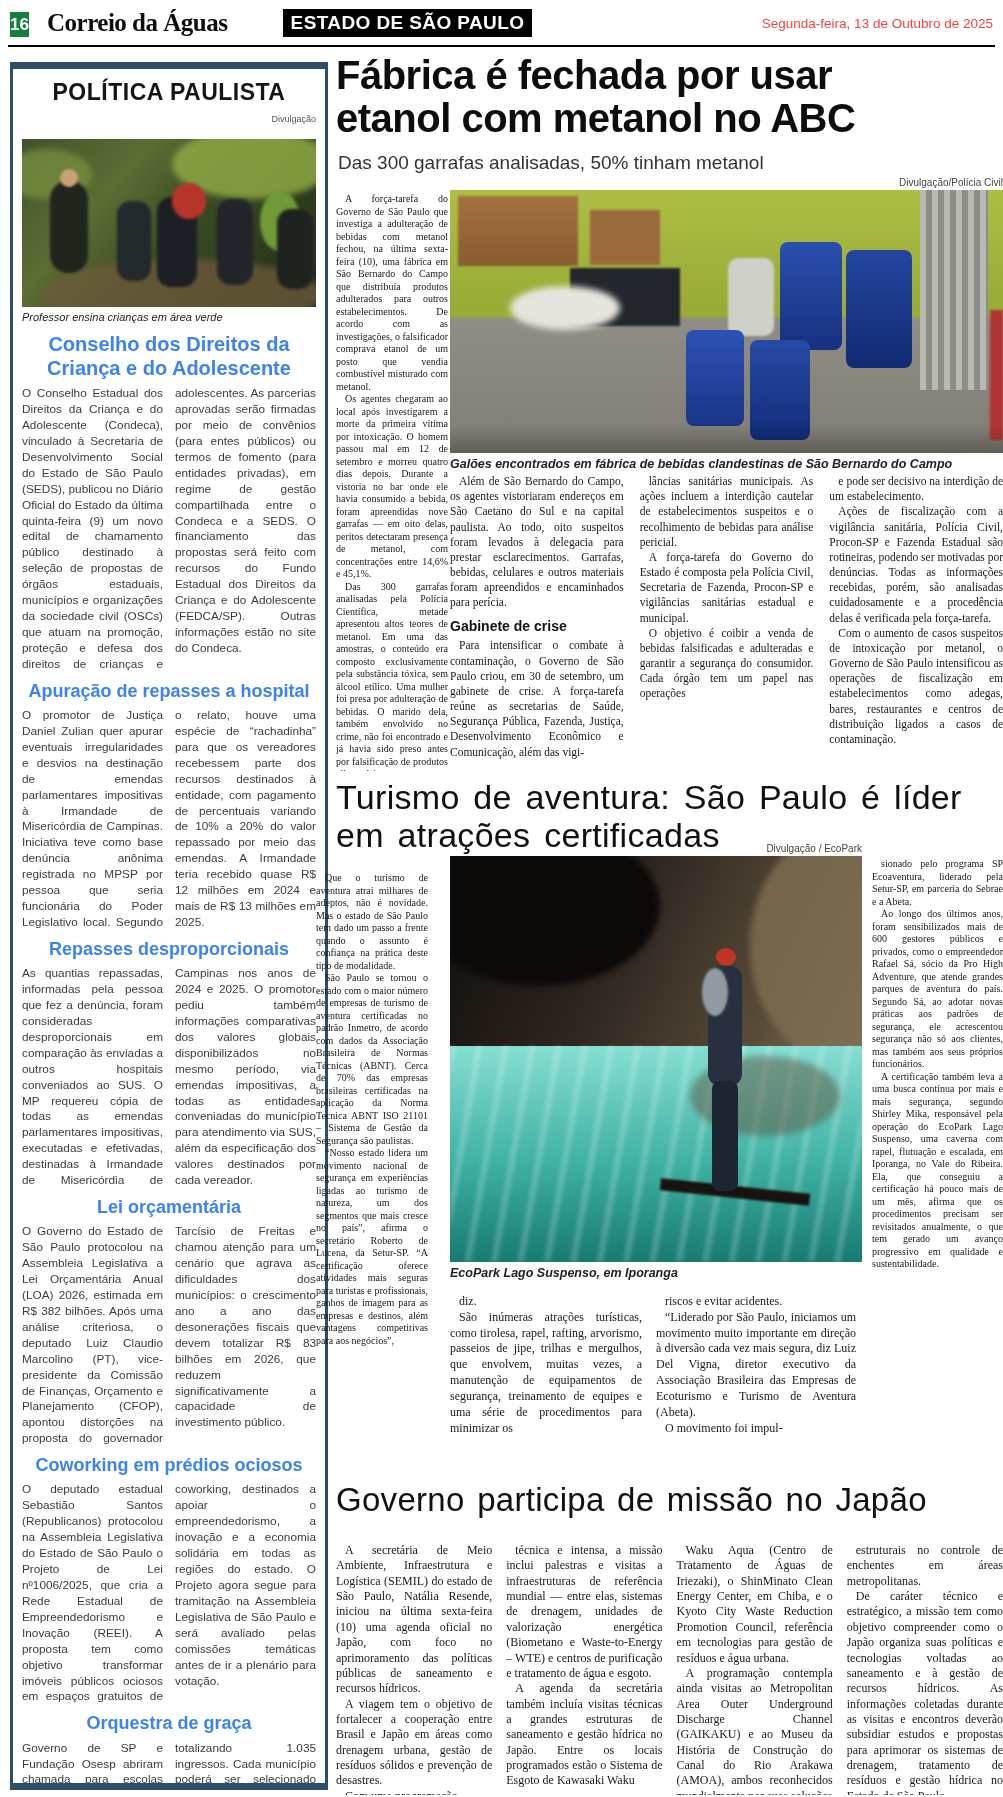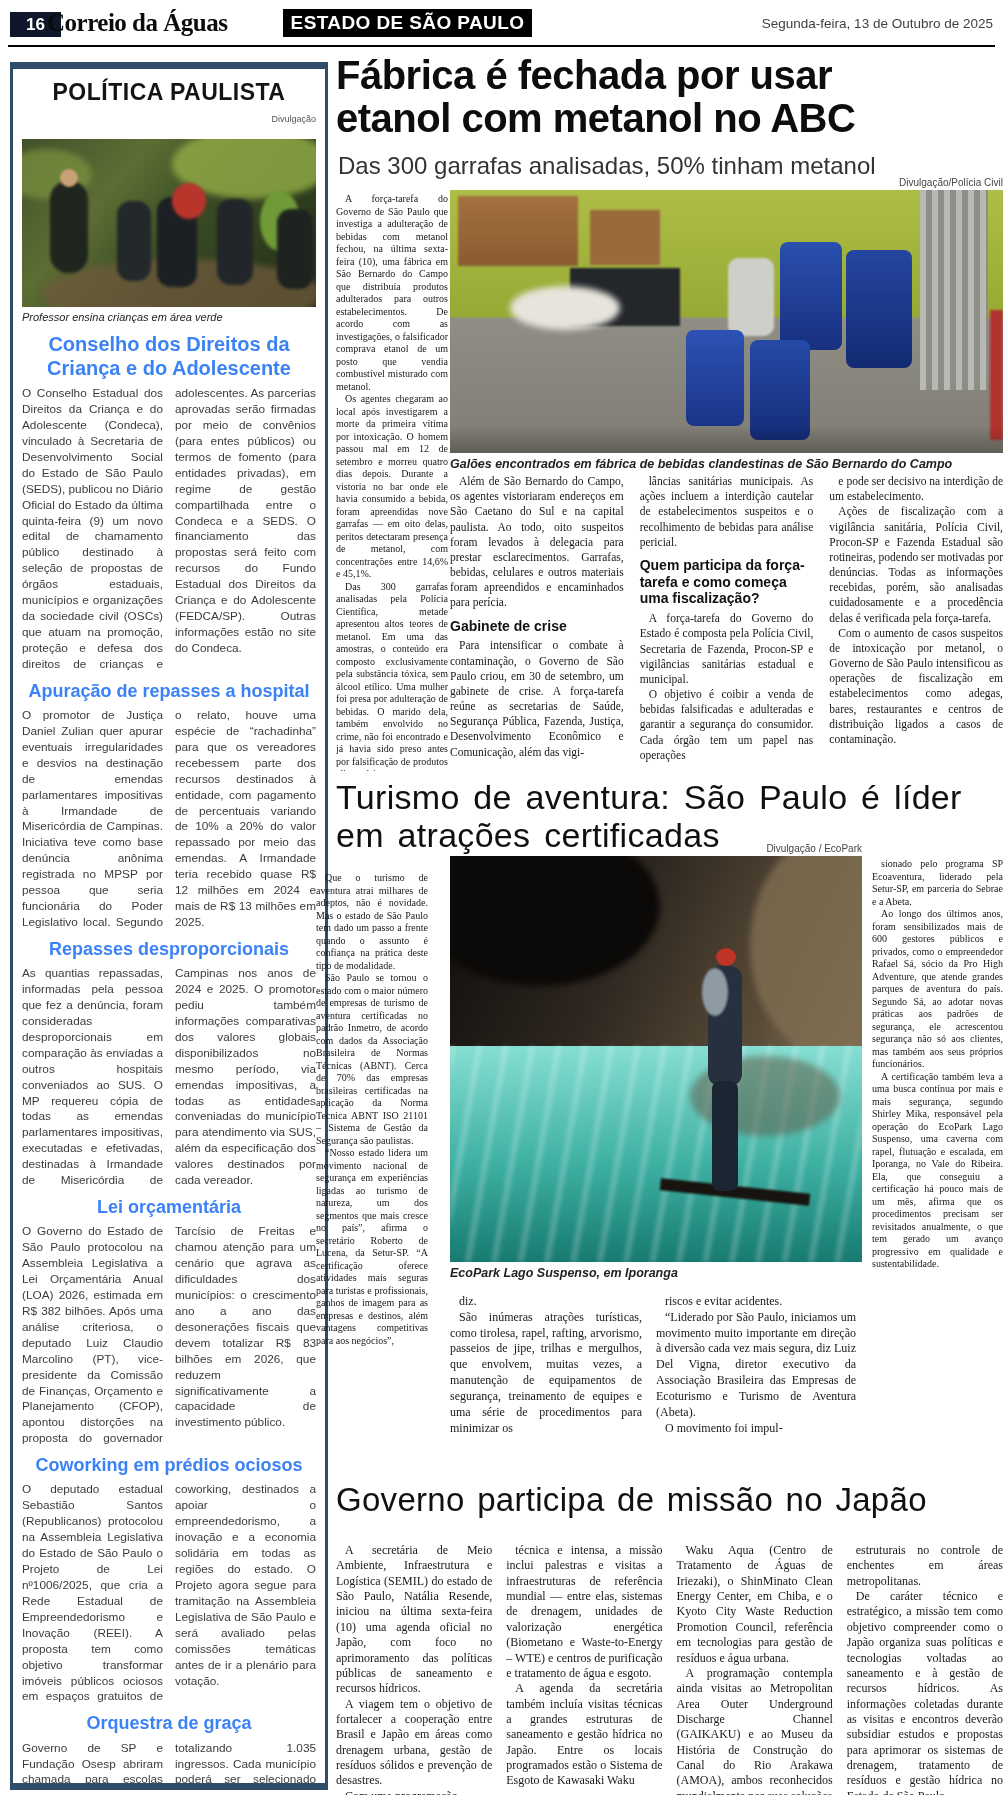--- a/index.html
+++ b/index.html
@@ -3,29 +3,29 @@
 <meta charset="utf-8">
 <style>
   * { margin:0; padding:0; box-sizing:border-box; }
   html,body { background:#e9e9e9; }
   .page {
     position:relative; width:1003px; height:1797px; background:#fff;
     margin:0 auto; overflow:hidden;
     font-family:"Liberation Sans", sans-serif; color:#1a1a1a;
   }
   
-  .pagenum { position:absolute; left:10px; top:12px; width:51px; height:25px;
-    background:#0f172a; color:#fff; font-weight:bold; font-size:17px;
+  .pagenum { position:absolute; left:10px; top:12px; width:19px; height:25px;
+    background:#15803d; color:#fff; font-weight:bold; font-size:17px;
     display:flex; align-items:center; justify-content:center; }
   .masthead { position:absolute; left:47px; top:9px;
     font-family:"Liberation Serif", serif; font-weight:bold; font-size:25px; letter-spacing:-0.5px; color:#0b0b0b; }
   .banner { position:absolute; left:283px; top:9px; width:249px; height:28px; background:#000;
     color:#fff; display:flex; align-items:center; justify-content:center;
     font-weight:bold; font-size:19px; letter-spacing:0.4px; white-space:nowrap; }
-  .dateline { position:absolute; right:10px; top:16px; font-size:13.5px; color:#404040; }
+  .dateline { position:absolute; right:10px; top:16px; font-size:13.5px; color:#ef4444; }
   .header-rule { position:absolute; left:8px; top:45px; width:987px; height:2px; background:#000; }
 
   
   .sidebar { position:absolute; left:10px; top:62px; width:318px; height:1728px;
     border-left:3px solid #2e4d68; border-right:3px solid #2e4d68;
     border-top:7px solid #2e4d68; border-bottom:7px solid #2e4d68;
     padding:4px 9px 4px 9px; overflow:hidden; }
   .kicker { text-align:center; font-weight:800; font-size:23px; letter-spacing:0.5px;
     color:#141414; margin:6px 0 8px; }
   .photo-credit-sm { text-align:right; font-size:9px; color:#555; margin-bottom:15px; }
@@ -40,21 +40,21 @@
   .sb-body p { margin:0; }
 
   
   .blob { position:absolute; border-radius:50%; filter:blur(3px); }
   .rect { position:absolute; }
 
   
   .headline-1 { position:absolute; left:336px; top:54px; width:620px;
     font-size:40px; font-weight:700; line-height:1.08; letter-spacing:-0.5px; color:#0d0d0d; }
   .subhead-1 { position:absolute; left:338px; top:152px; width:640px;
-    font-size:24px; font-weight:400; color:#333; }
+    font-size:19px; font-weight:400; color:#333; }
   .credit-main { position:absolute; left:450px; top:177px; width:553px;
     text-align:right; font-size:10px; color:#444; }
   .photo-warehouse { position:absolute; left:450px; top:190px; width:553px; height:263px;
     overflow:hidden; background:linear-gradient(#aebd45 0%,#97aa35 48%,#8f8d84 49%,#7f7d74 100%); }
   .caption-main { position:absolute; left:450px; top:457px; width:553px;
     font-size:12.5px; font-style:italic; font-weight:600; color:#222; }
 
   .serif { font-family:"Liberation Serif", serif; color:#181818; text-align:justify; }
   .serif p { text-indent:9px; margin:0; }
   .colnarrow { font-size:10px; line-height:1.25; }
@@ -181,21 +181,20 @@
         </div>
       <div class="col-subhead">Gabinete de crise</div>
       <div>
           <p>Para intensificar o combate à contaminação, o Governo de São Paulo criou, em 30 de setembro, um gabinete de crise. A força-tarefa reúne as secretarias de Saúde, Segurança Pública, Fazenda, Justiça, Desenvolvimento Econômico e Comunicação, além das vigi-</p>
         </div>
     </div>
     <div class="serif colwide">
       <div>
           <p>lâncias sanitárias municipais. As ações incluem a interdição cautelar de estabelecimentos suspeitos e o recolhimento de bebidas para análise pericial.</p>
         </div>
-      <div class="col-subhead">Quem participa da força-tarefa e como começa uma fiscalização?</div>
       <div>
           <p>A força-tarefa do Governo do Estado é composta pela Polícia Civil, Secretaria de Fazenda, Procon-SP e vigilâncias sanitárias estadual e municipal.</p>
           <p>O objetivo é coibir a venda de bebidas falsificadas e adulteradas e garantir a segurança do consumidor. Cada órgão tem um papel nas operações</p>
         </div>
     </div>
     <div class="serif colwide">
         <p>e pode ser decisivo na interdição de um estabelecimento.</p>
         <p>Ações de fiscalização com a vigilância sanitária, Polícia Civil, Procon-SP e Fazenda Estadual são rotineiras, podendo ser motivadas por denúncias. Todas as informações recebidas, porém, são analisadas cuidadosamente e a procedência delas é verificada pela força-tarefa.</p>
         <p>Com o aumento de casos suspeitos de intoxicação por metanol, o Governo de São Paulo intensificou as operações de fiscalização em estabelecimentos como adegas, bares, restaurantes e centros de distribuição ligados a casos de contaminação.</p>
       </div>

